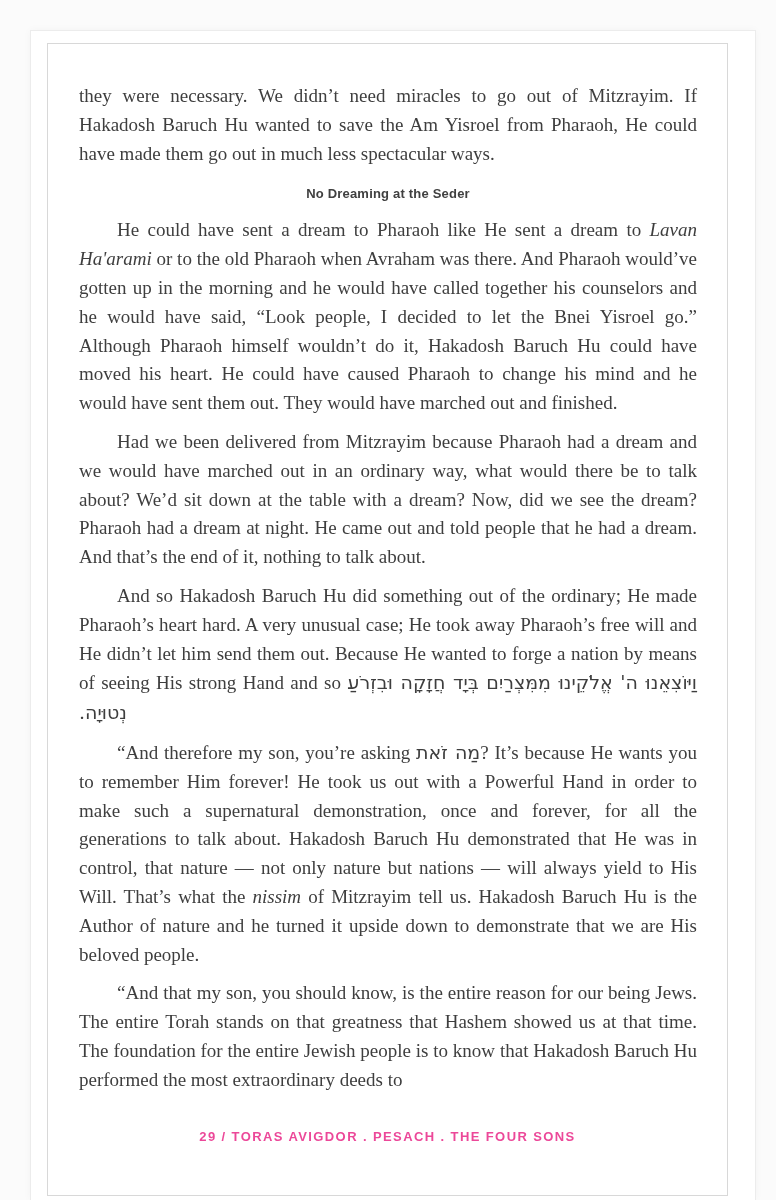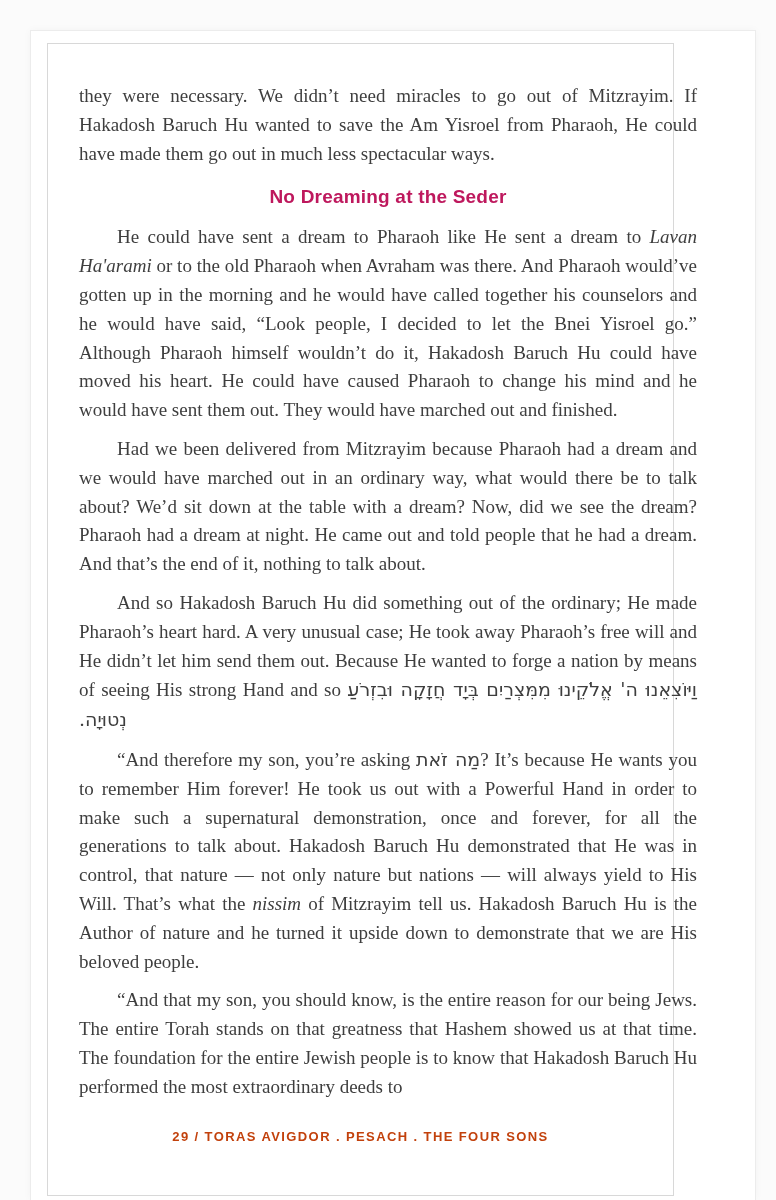--- a/index.html
+++ b/index.html
@@ -23,21 +23,21 @@
     background: #ffffff;
     border: 1px solid #ececec;
     border-bottom: none;
     box-shadow: 0 0 8px rgba(0,0,0,0.035);
     box-sizing: border-box;
   }
   .page-frame {
     position: absolute;
     left: 16px;
     top: 12px;
-    width: 627px;
+    width: 681px;
     height: 1153px;
     border: 1px solid #d8d8d8;
     box-sizing: border-box;
   }
   .text-column {
     position: absolute;
     left: 31px;
     top: 38px;
     width: 618px;
   }
@@ -55,39 +55,39 @@
   p.body-paragraph em {
     font-style: italic;
   }
   .hebrew {
     font-family: "DejaVu Serif", "DejaVu Sans", serif;
     unicode-bidi: isolate;
   }
   h2.section-heading {
     font-family: "Liberation Sans", "DejaVu Sans", sans-serif;
     font-weight: 700;
-    font-size: 19px;
-    color: #be185d;
+    font-size: 13px;
+    color: #404040;
     text-align: center;
     margin: 18px 0 15px 0;
     letter-spacing: 0.2px;
   }
   .page-footer {
     position: absolute;
     left: 0;
     right: 0;
     bottom: 50px;
     text-align: center;
   }
   .page-footer span {
     font-family: "Liberation Sans", "DejaVu Sans", sans-serif;
     font-weight: 700;
     font-size: 13px;
     letter-spacing: 1.4px;
-    color: #c2410c;
+    color: #ec4899;
   }
 </style>
 </head>
 <body style="background: rgb(251, 251, 251);">
 
 <div class="pdf-page" style="background: rgb(255, 255, 255);">
   <div class="page-frame" style="border-color: rgb(216, 216, 216);">
     <div class="text-column">
         <p class="body-paragraph no-indent"><span>they were necessary. We didn’t need miracles to go out of Mitzrayim. If Hakadosh Baruch Hu wanted to save the Am Yisroel from Pharaoh, He could have made them go out in much less spectacular ways.</span></p>
         <h2 class="section-heading">No Dreaming at the Seder</h2>

